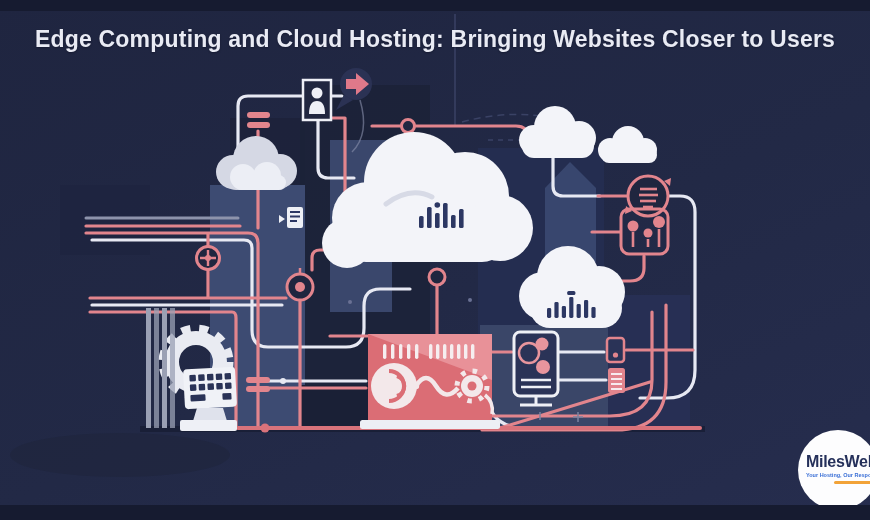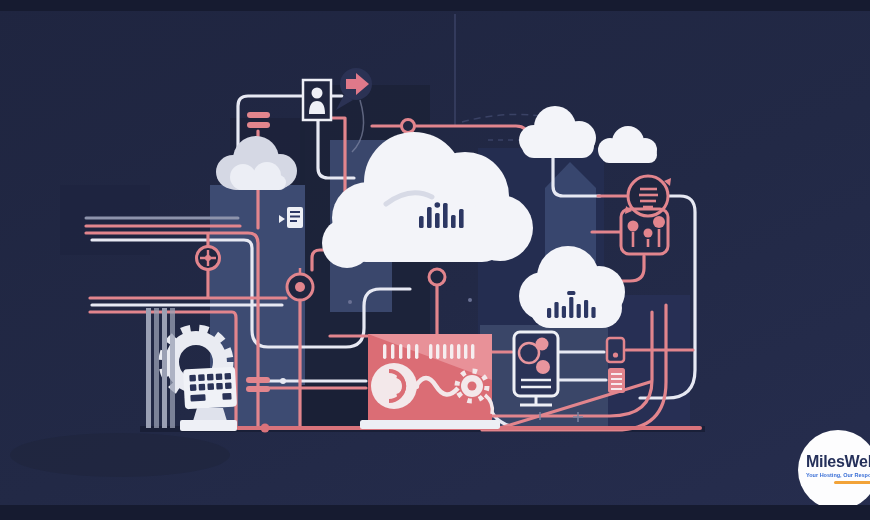--- a/index.html
+++ b/index.html
@@ -18,20 +18,21 @@
     letter-spacing:-0.3px;white-space:nowrap;}
   .logo-tagline{margin:1px 0 0 8px;font-size:5.5px;color:#3a6fd6;white-space:nowrap;font-weight:bold;}
   .logo-underline{margin:3px 0 0 36px;width:42px;height:3px;border-radius:2px;background:#f2a338;}
 </style>
 </head>
 <body>
 
 <div class="canvas">
   <div class="frame-bar top"></div>
 
+  <h1 class="title">Edge Computing and Cloud Hosting: Bringing Websites Closer to Users</h1>
 
   <svg class="art" viewBox="0 0 870 520">
 
     <g>
       <ellipse cx="120" cy="455" rx="110" ry="22" fill="#1d2339" opacity="0.5"></ellipse>
       <rect x="60" y="185" width="90" height="70" fill="#1e2440" opacity="0.8"></rect>
       <rect x="230" y="118" width="75" height="72" fill="#1c2238" opacity="0.75"></rect>
       <rect x="300" y="85" width="130" height="345" fill="#1c2238" opacity="0.9"></rect>
       <rect x="210" y="185" width="95" height="243" fill="#3d4b72"></rect>
       <rect x="330" y="140" width="62" height="172" fill="#3f4e76" opacity="0.85"></rect>

